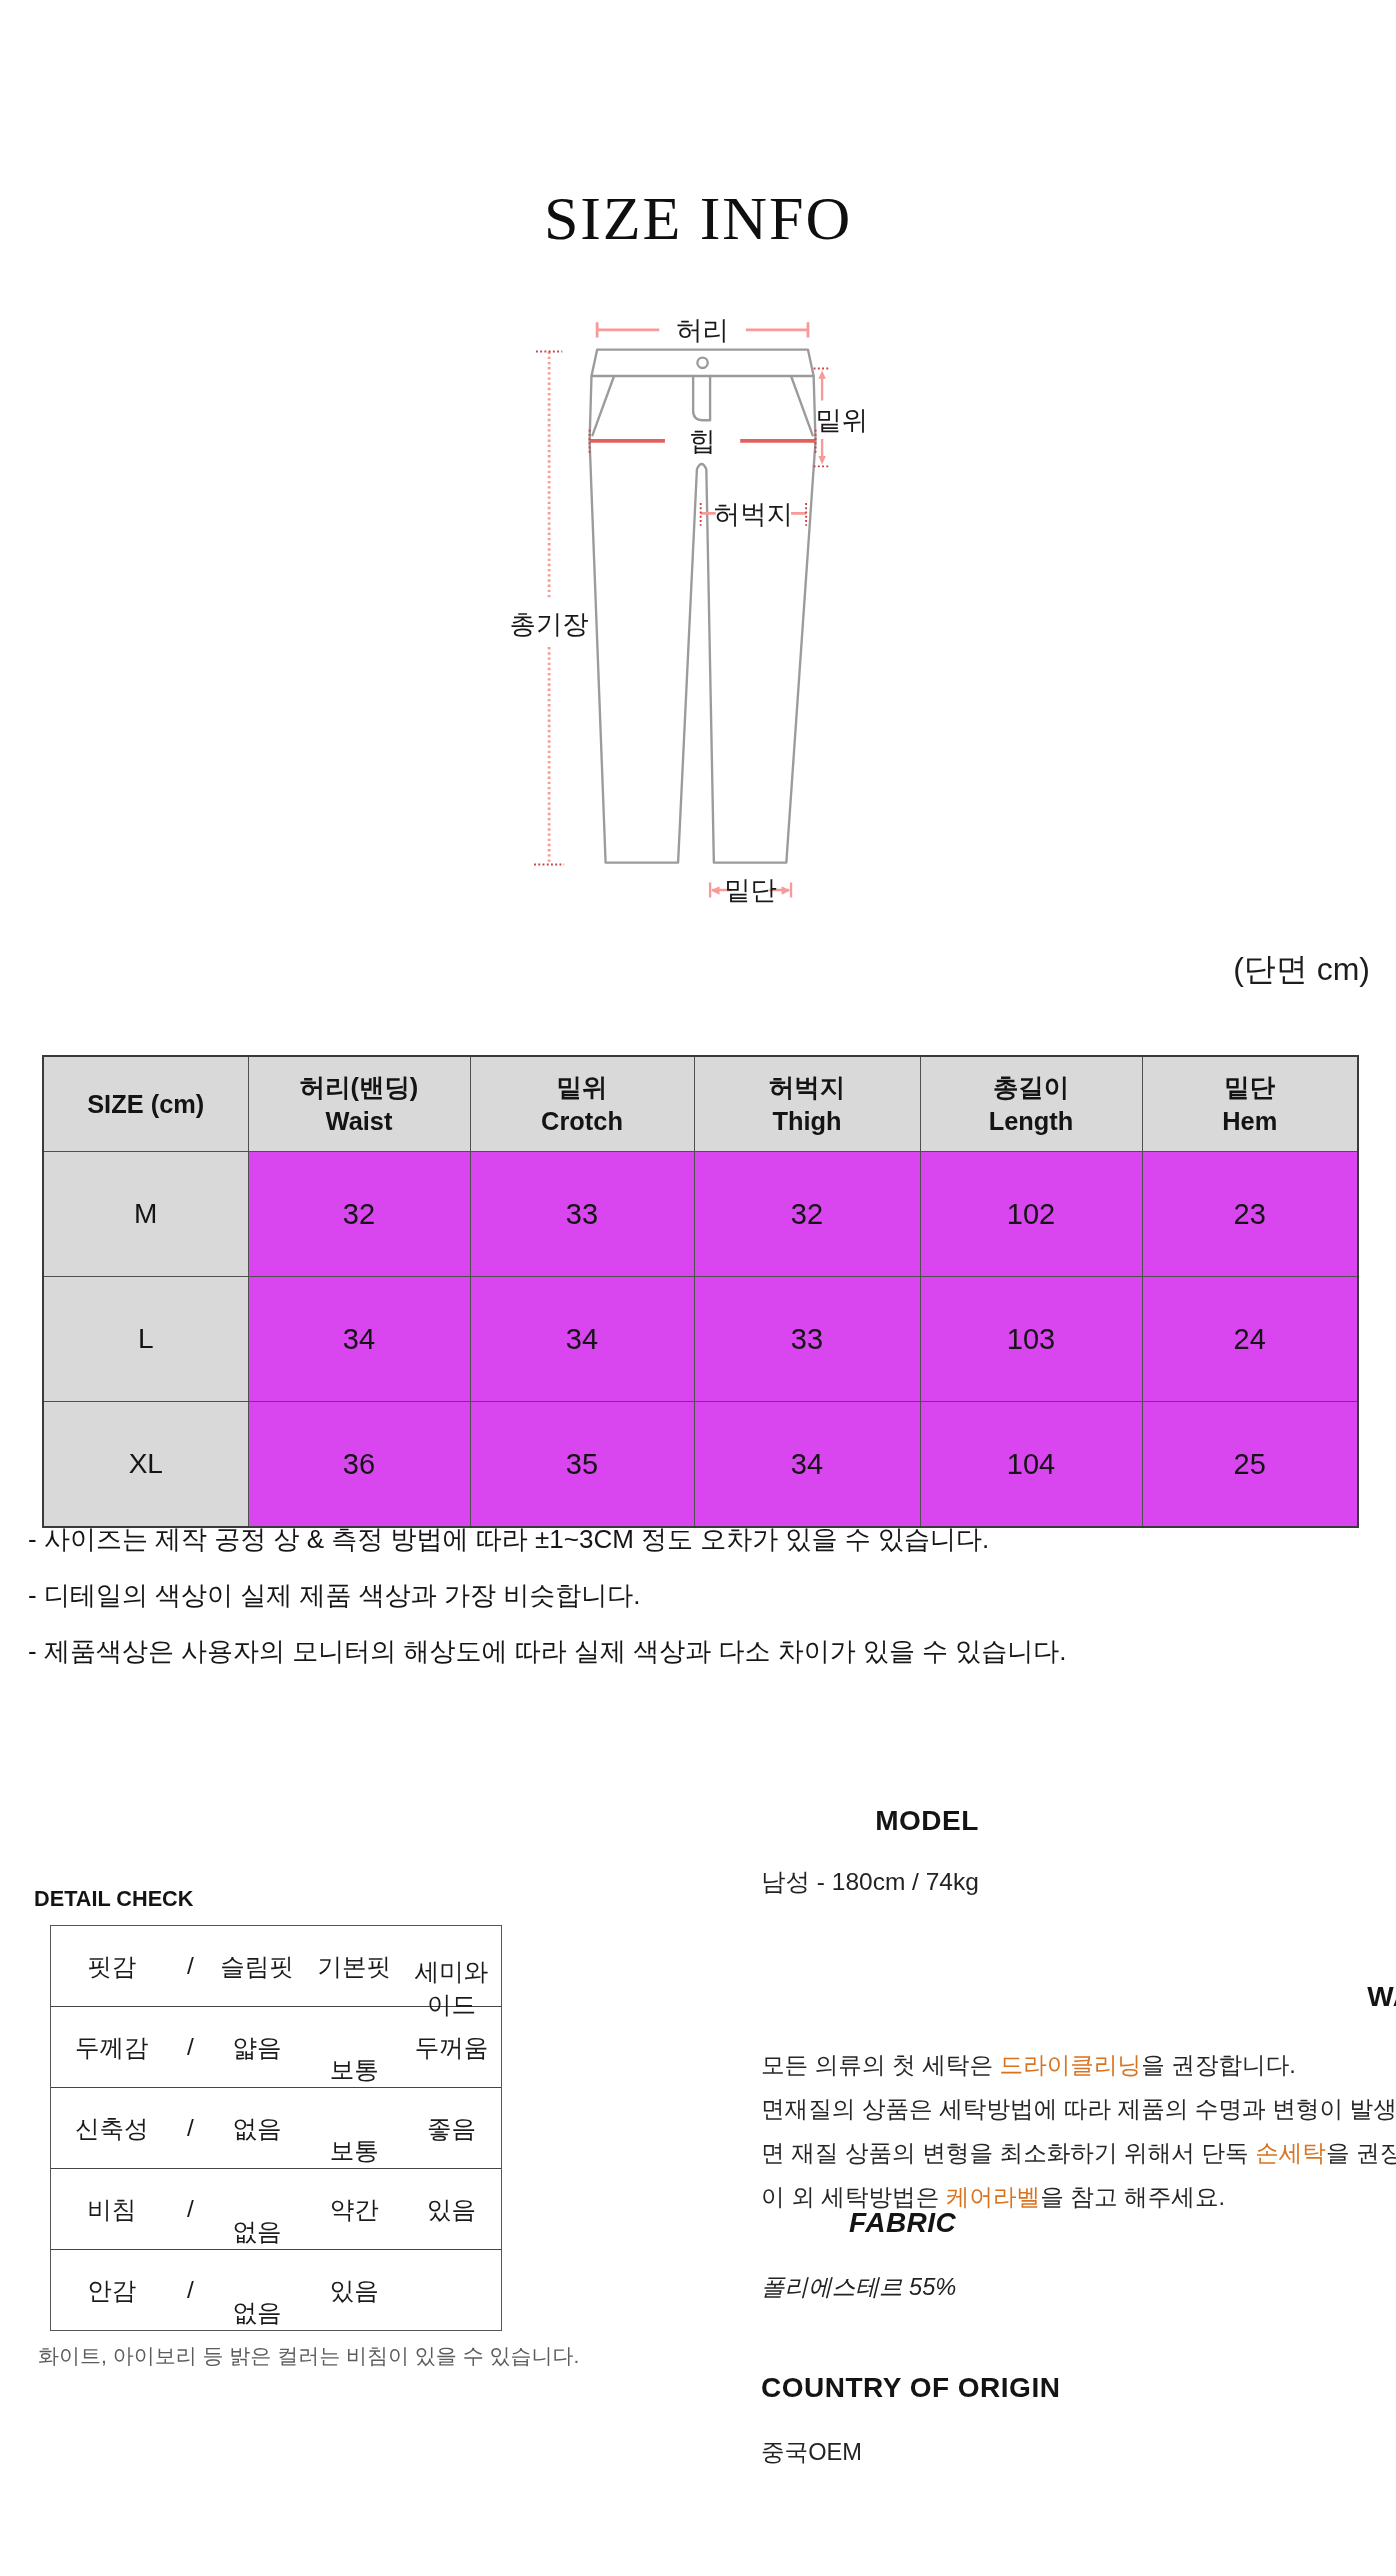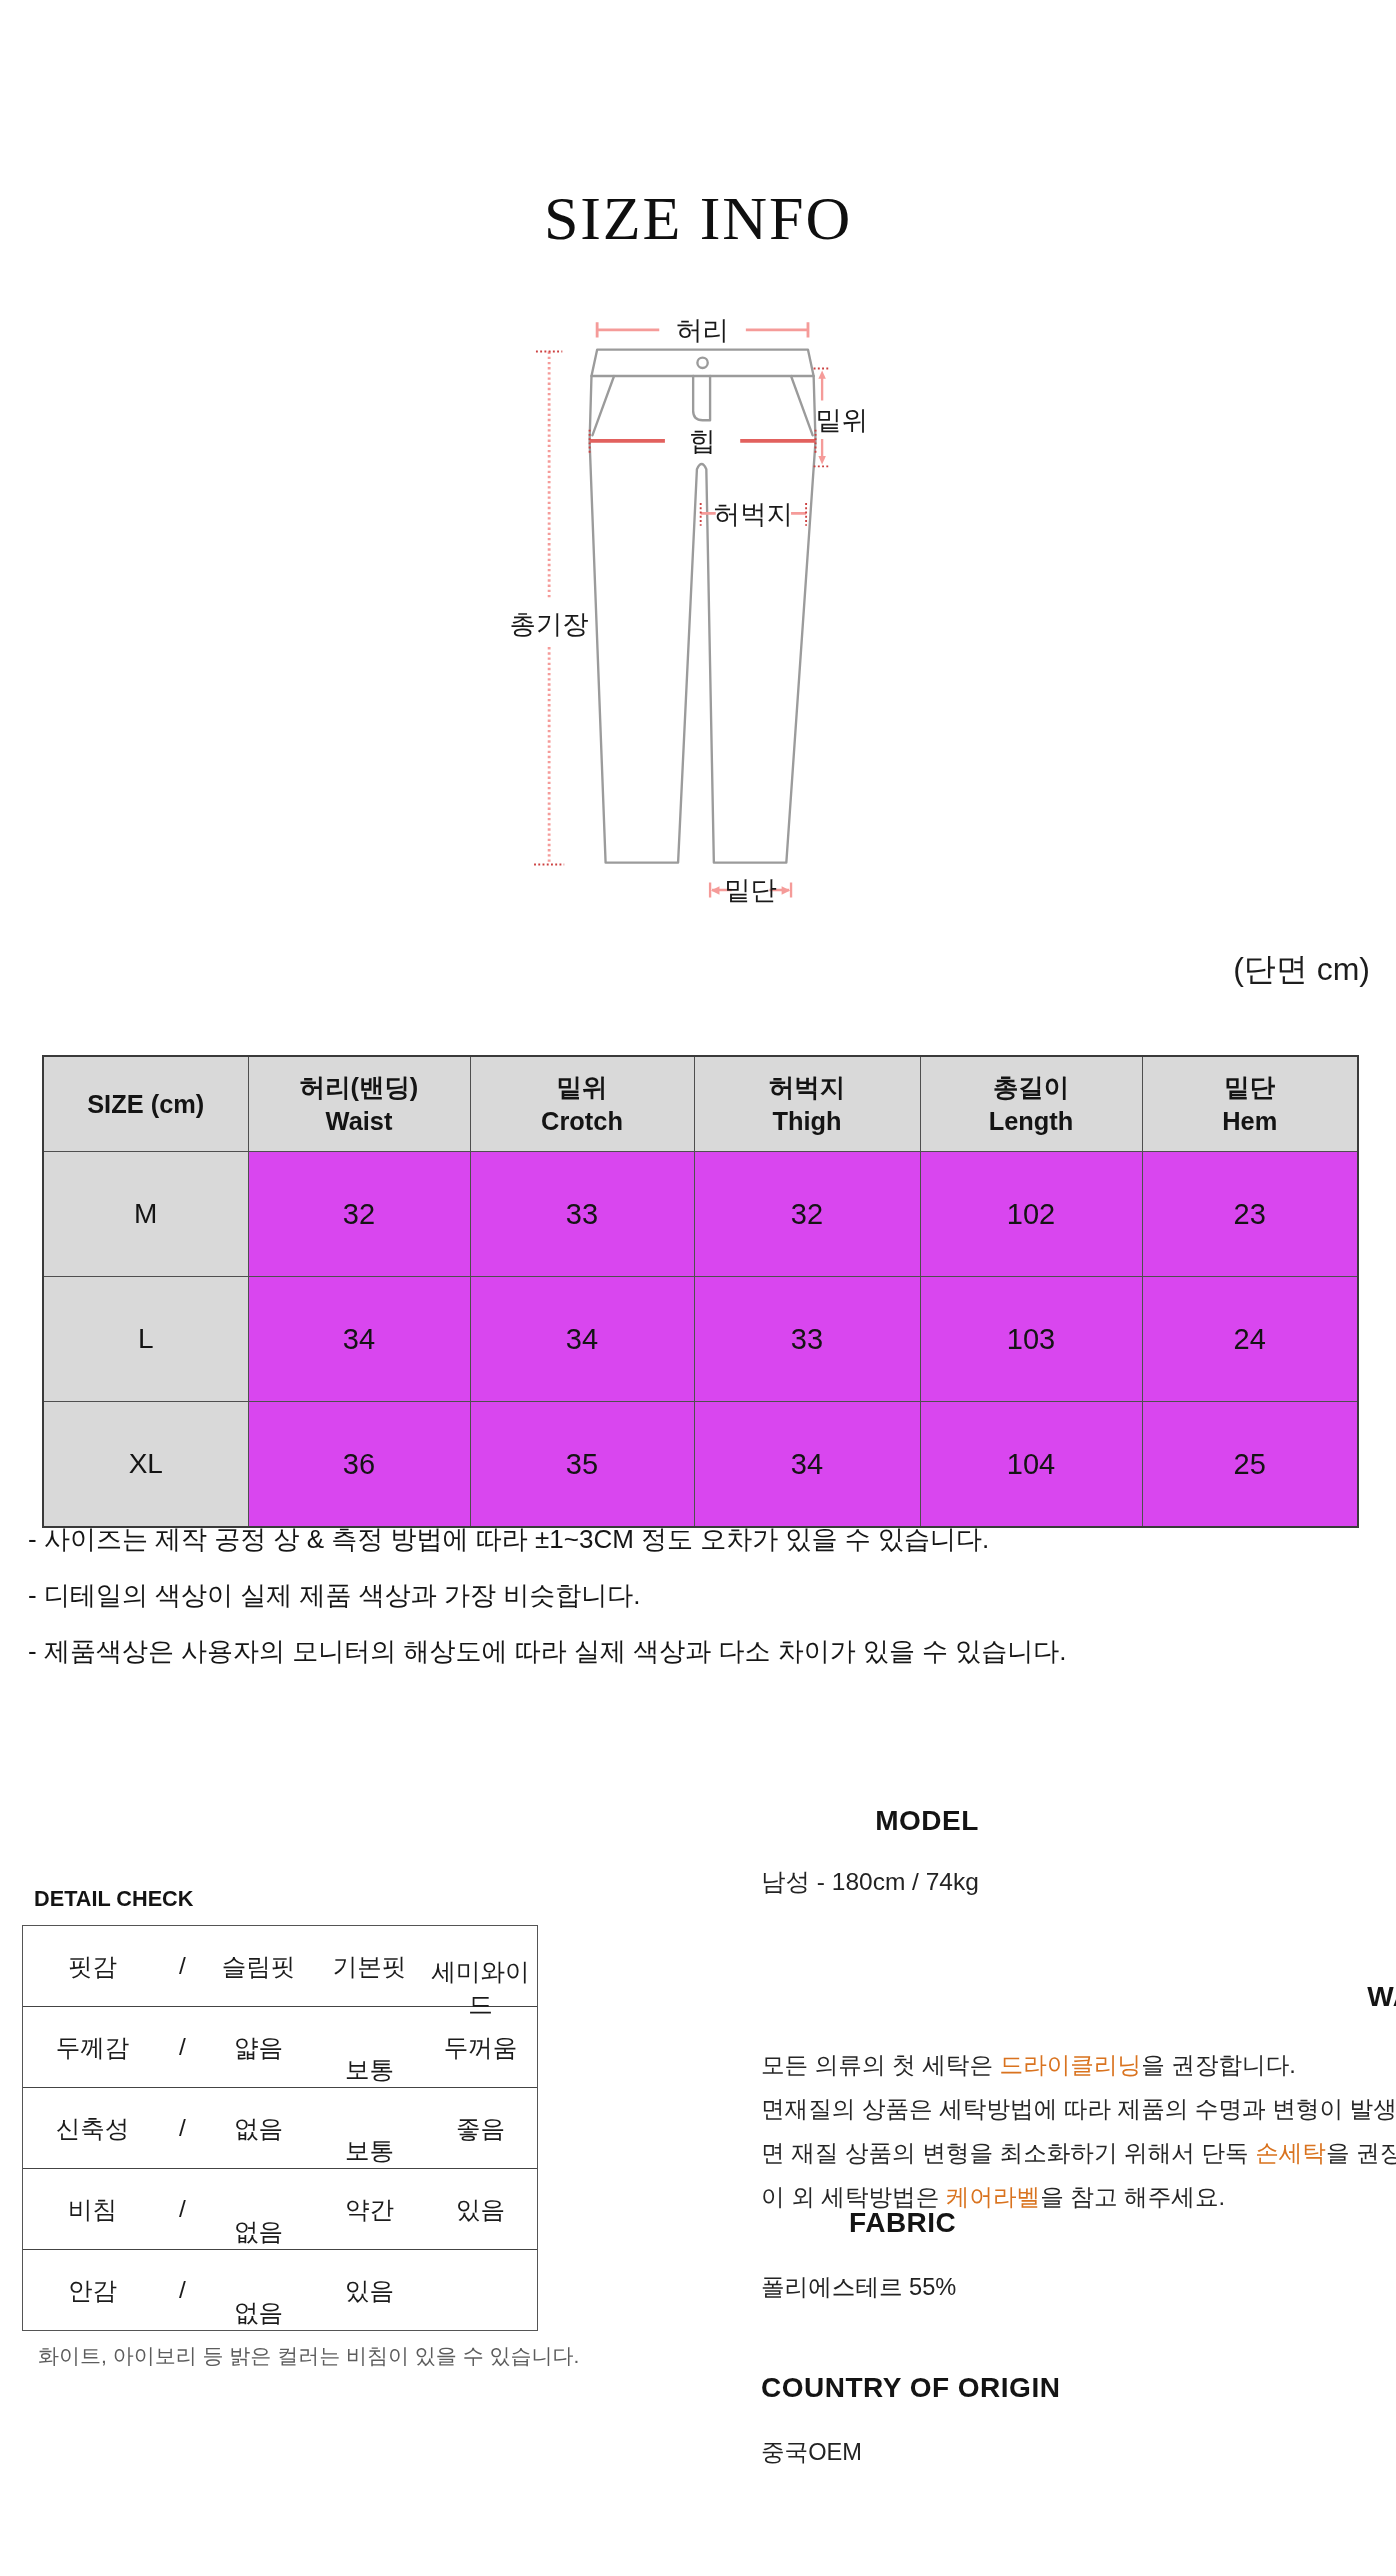--- a/index.html
+++ b/index.html
@@ -38,27 +38,27 @@
   .sec-body{font-size:23.6px;color:#232323;}
 
   #model{position:absolute;left:761px;top:1805px;}
   #model .sec-body{margin-top:28px;font-size:24.5px;}
 
   #washing{position:absolute;left:761px;top:1981px;}
   #washing-lines{margin-top:30px;}
   .wash-line{font-size:23.6px;line-height:44px;color:#262626;white-space:nowrap;}
   .accent{color:var(--accent);}
 
-  #fabric{position:absolute;left:761px;top:2207px;}
+  #fabric{position:absolute;left:761px;top:2207px;font-style:italic;}
   #fabric .sec-body{margin-top:32px;}
   #origin{position:absolute;left:761px;top:2372px;}
   #origin .sec-body{margin-top:32px;}
 
   #detail-title{position:absolute;left:34px;top:1886px;font-size:21.7px;font-weight:700;color:#141414;}
-  #detail-rows{position:absolute;left:22px;top:1925px;width:516px;border:1.9px solid #555;box-sizing:border-box;}
+  #detail-rows{position:absolute;left:50px;top:1925px;width:452px;border:1.9px solid #555;box-sizing:border-box;}
   .detail-row{display:flex;align-items:center;height:80px;border-bottom:0.9px solid #444;font-size:24.5px;color:#1b1b1b;}
   .detail-row:last-child{border-bottom:none;}
   .d-label{width:27%;text-align:center;}
   .d-slash{width:8%;text-align:center;}
   .d-val{width:21.6%;text-align:center;}
   .d-val.bold{font-weight:400;margin-top:44px;}
   .detail-note{position:absolute;left:38px;top:2342px;font-size:21px;color:#5c5c5c;}
 </style>
 </head>
 <body>

